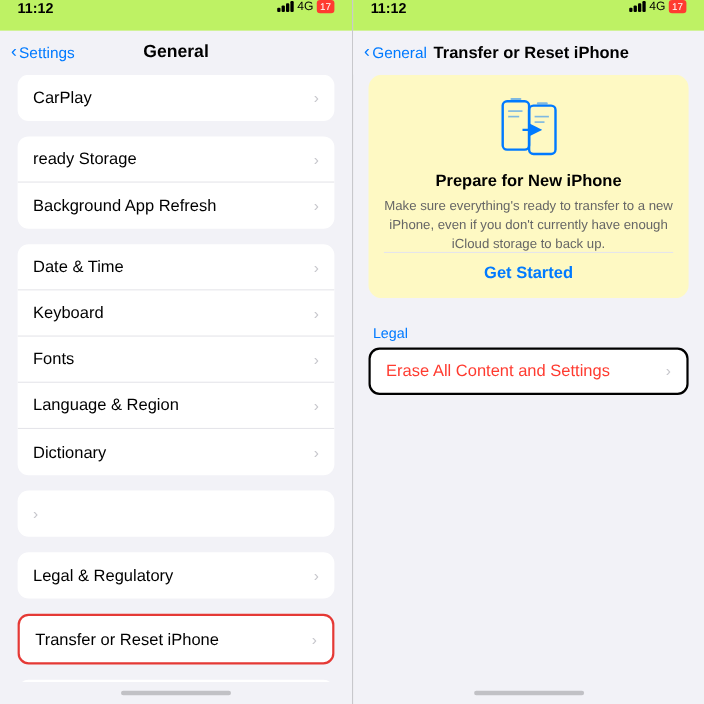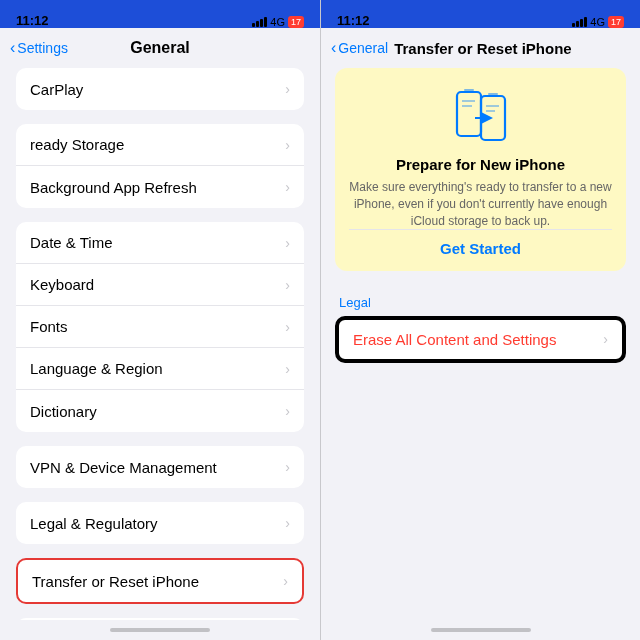--- a/index.html
+++ b/index.html
@@ -30,24 +30,24 @@
       display: flex;
       flex-direction: column;
       overflow: hidden;
       border-left: 0.5px solid #c8c8cc;
     }
 
     
     .status-bar {
       height: 28px;
       display: flex;
-      align-items: flex-end;
+      align-items: flex-start;
       justify-content: space-between;
       padding: 0 16px;
-      background: #1d4ed8;
+      background: #bef264;
     }
     .status-time {
       font-size: 13px;
       font-weight: 600;
       color: #000;
     }
     .status-icons {
       display: flex;
       align-items: center;
       gap: 3px;
@@ -239,21 +239,21 @@
     }
 
     
     .reset-label {
       font-size: 13px;
       color: #007aff;
       padding: 4px 4px 6px;
     }
 
     .erase-card {
-      border: 4px solid #000000;
+      border: 2px solid #000000;
       border-radius: 10px;
       background: #fff;
       overflow: hidden;
     }
     .erase-row {
       padding: 11px 14px;
       display: flex;
       align-items: center;
       justify-content: space-between;
     }
@@ -338,21 +338,20 @@
         <div class="settings-row">
           <span class="row-label">Dictionary</span>
           <span class="row-chevron">›</span>
         </div>
       </div>
     </div>
 
     <div class="settings-group">
       <div class="settings-card">
         <div class="settings-row">
-          <span class="row-label">VPN &amp; Device Management</span>
           <span class="row-chevron">›</span>
         </div>
       </div>
     </div>
 
     <div class="settings-group">
       <div class="settings-card">
         <div class="settings-row">
           <span class="row-label">Legal &amp; Regulatory</span>
           <span class="row-chevron">›</span>

